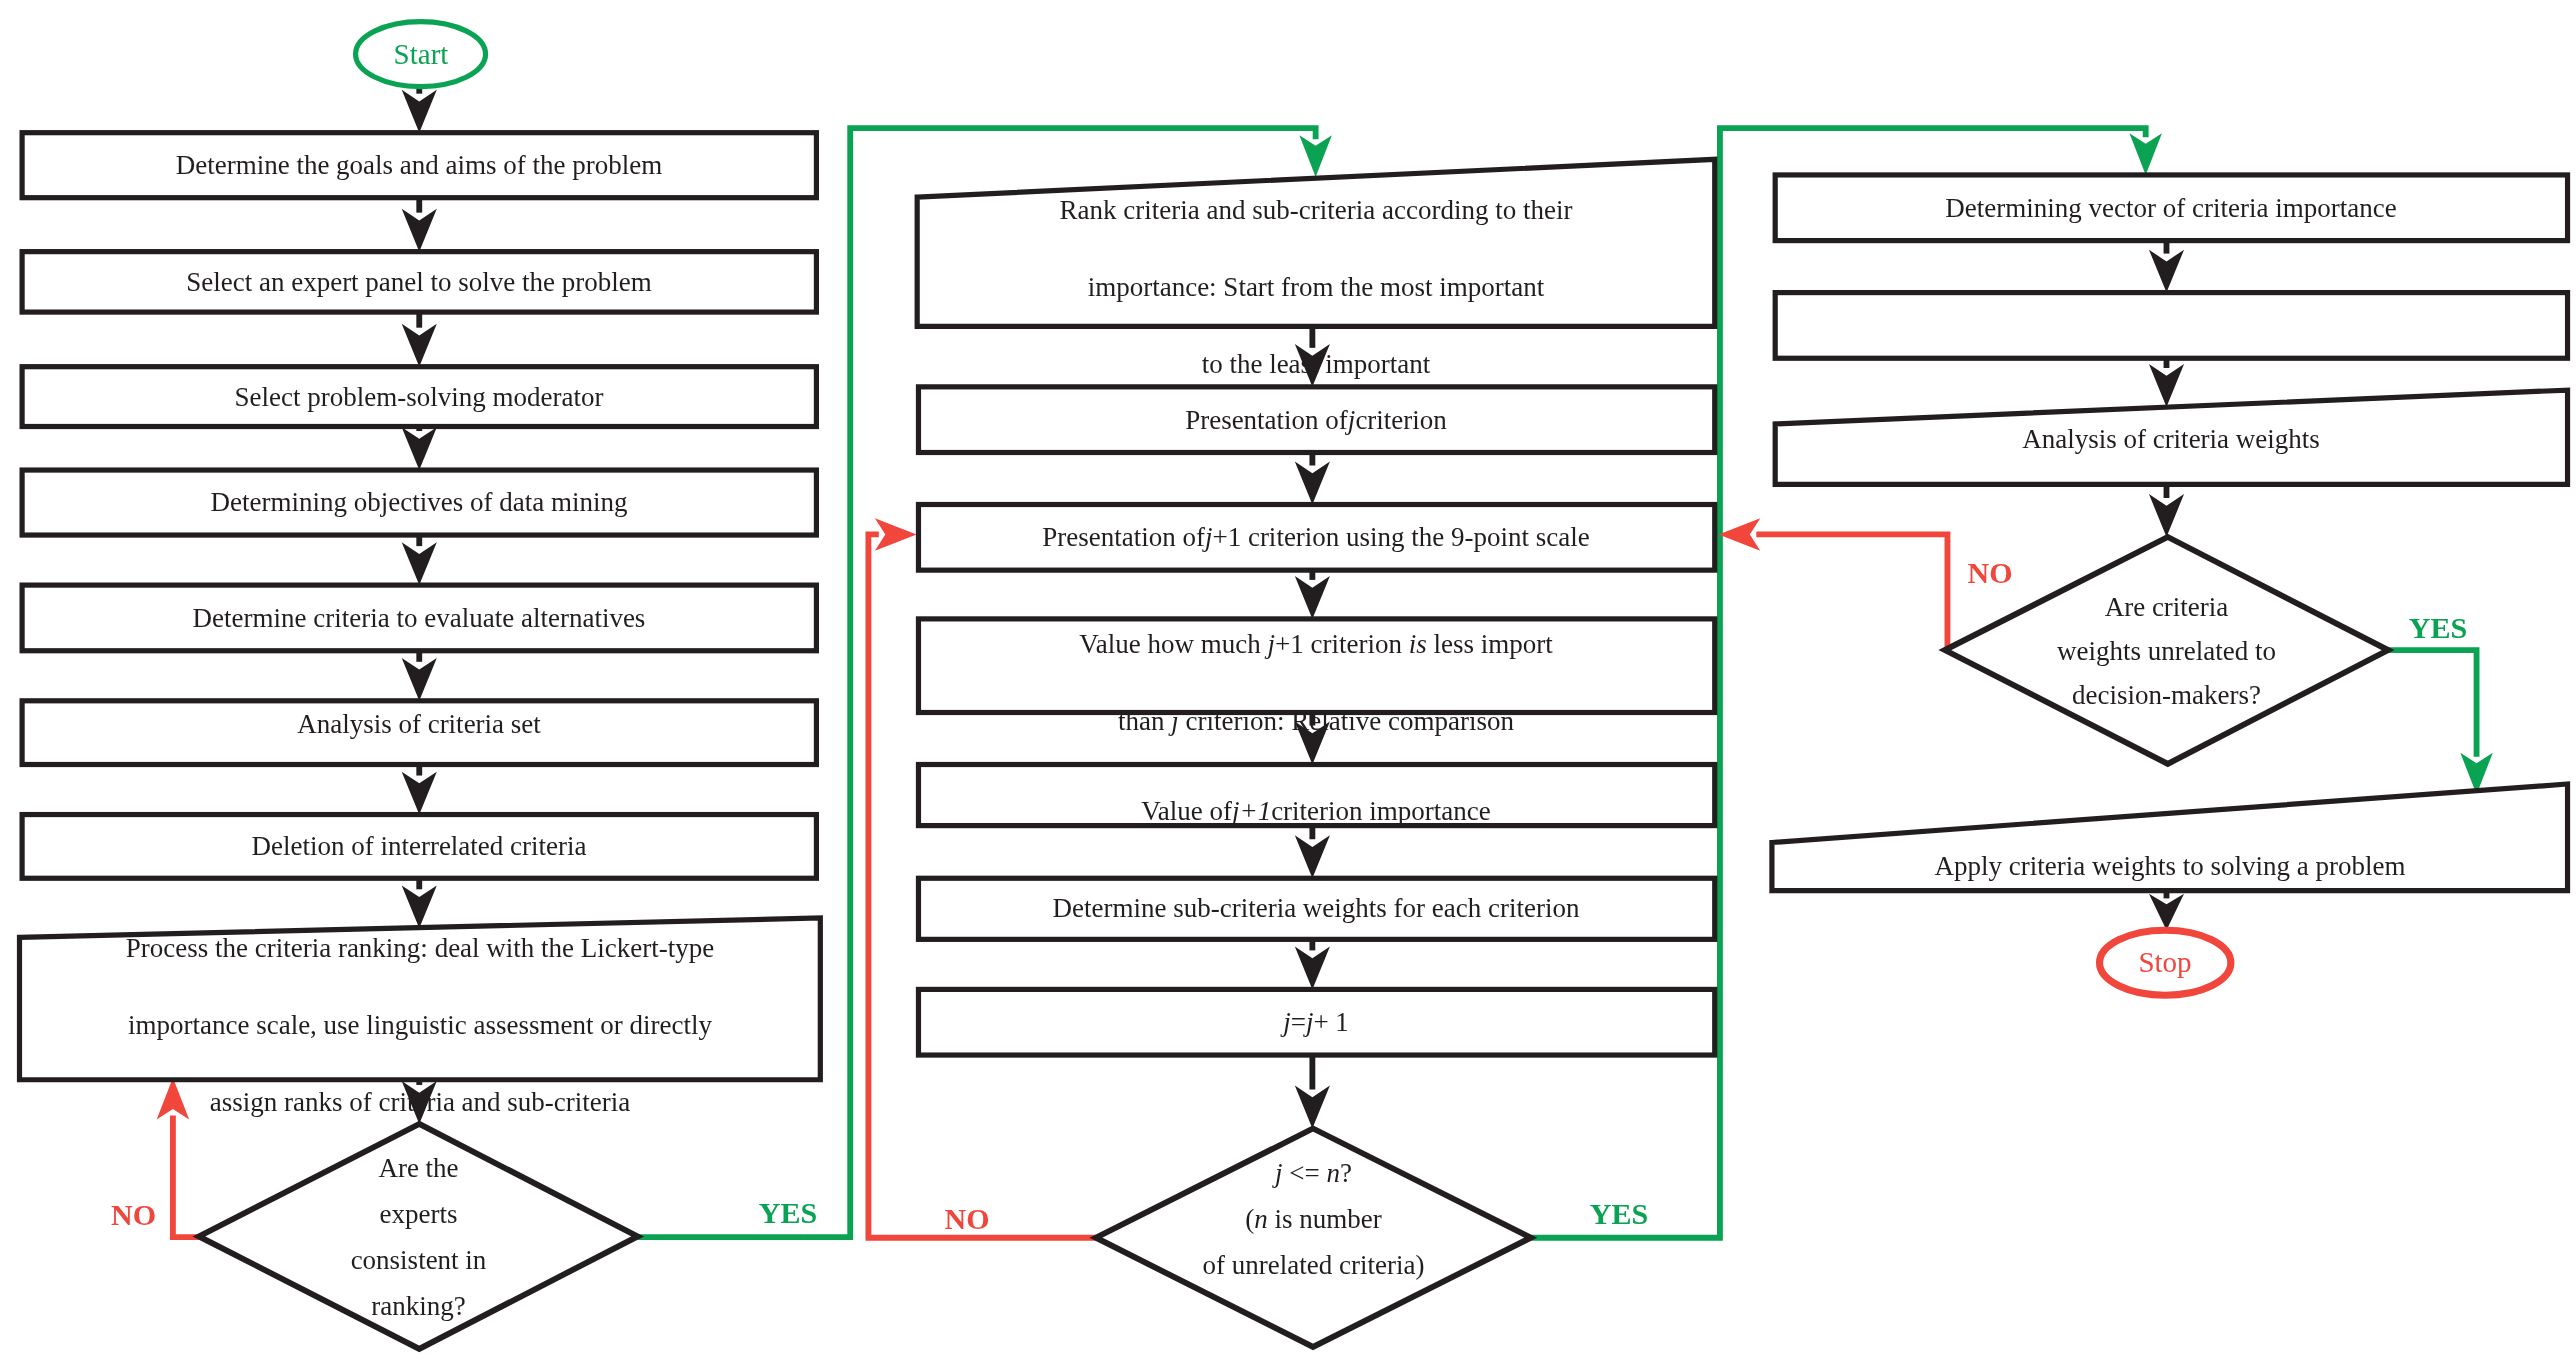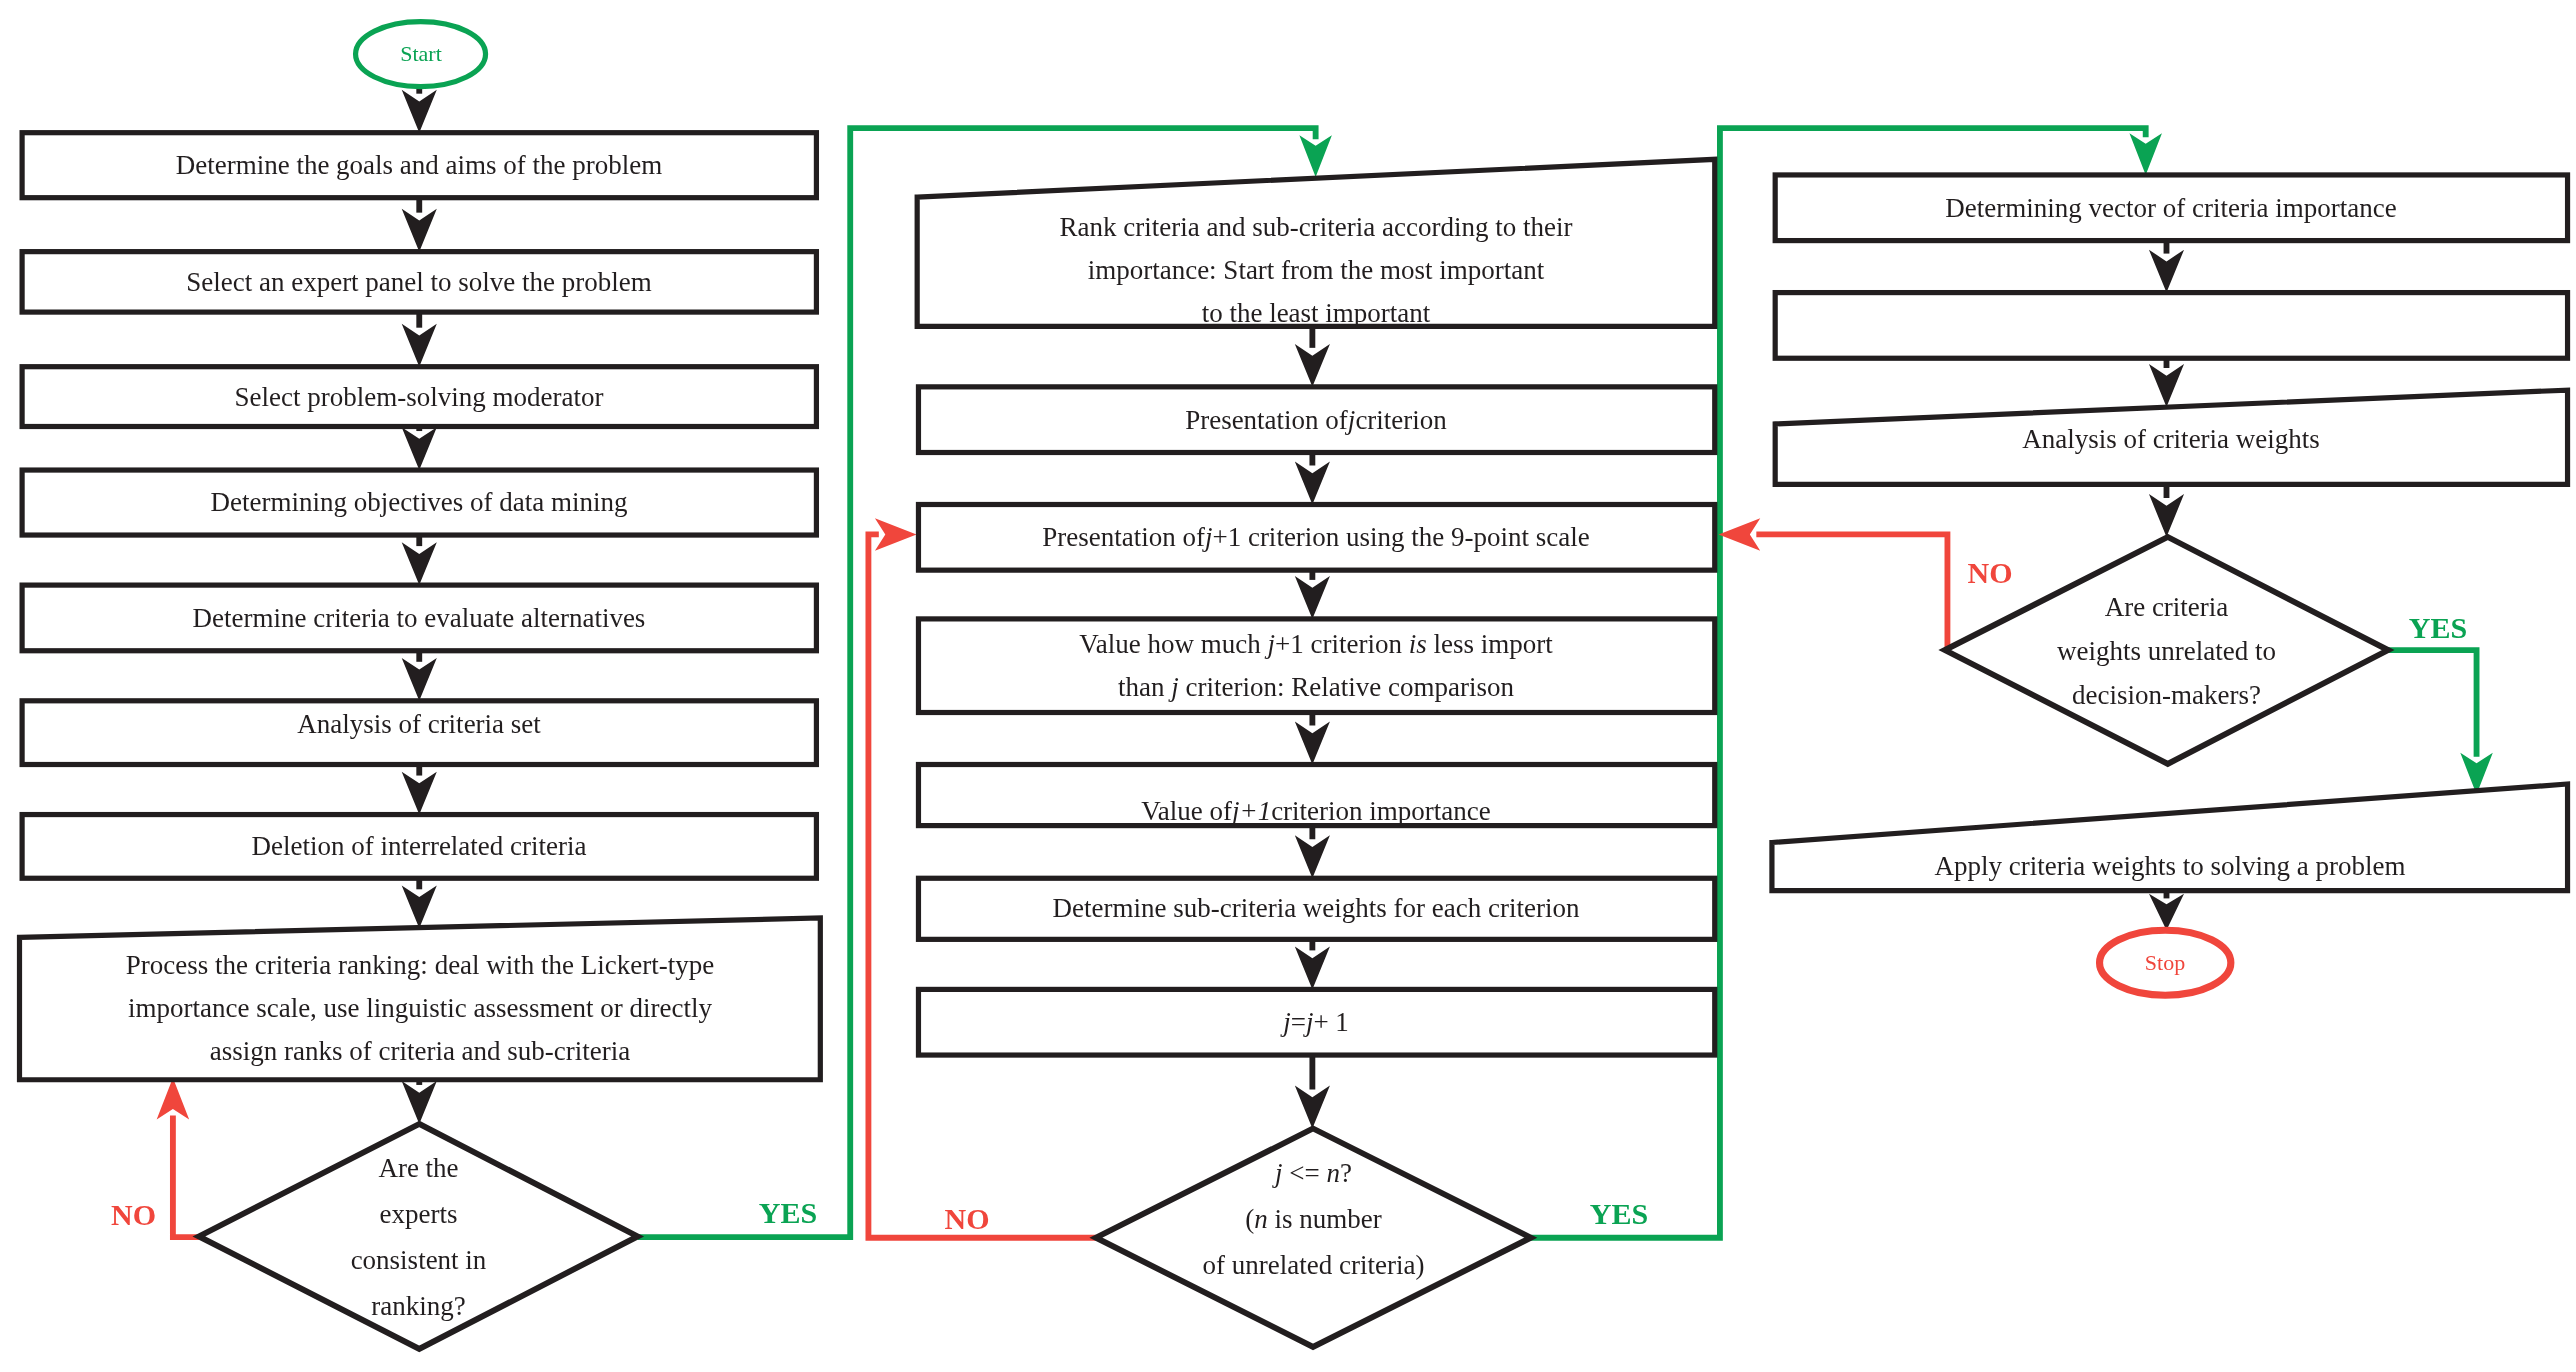--- a/index.html
+++ b/index.html
@@ -13,24 +13,24 @@
   .stop-ell{fill:#fff;stroke:var(--red);stroke-width:11;}
   .shaft{stroke:var(--ink);stroke-width:9;fill:none;}
   .head{fill:var(--ink);stroke:none;}
   .gline{stroke:var(--green);stroke-width:9;fill:none;}
   .ghead{fill:var(--green);stroke:none;}
   .rline{stroke:var(--red);stroke-width:9;fill:none;}
   .rhead{fill:var(--red);stroke:none;}
   .txt{position:absolute;display:flex;align-items:center;justify-content:center;
        text-align:center;font-size:27px;line-height:1;color:var(--ink);}
   .cols{flex-direction:column;}
-  .ln{line-height:43px;white-space:pre;}
+  .ln{line-height:43px;white-space:pre;margin-top:34px;}
   .lnd{line-height:46px;white-space:pre;}
   .lnr{line-height:44px;white-space:pre;}
-  .terminal{font-size:22px;}
+  .terminal{font-size:29px;}
   .green-t{color:var(--green);}
   .red-t{color:var(--red);}
   .branch{font-size:30px;font-weight:bold;}
   .it{font-style:italic;}
 </style>
 </head>
 <body>
 
 <div id="stage">
 

